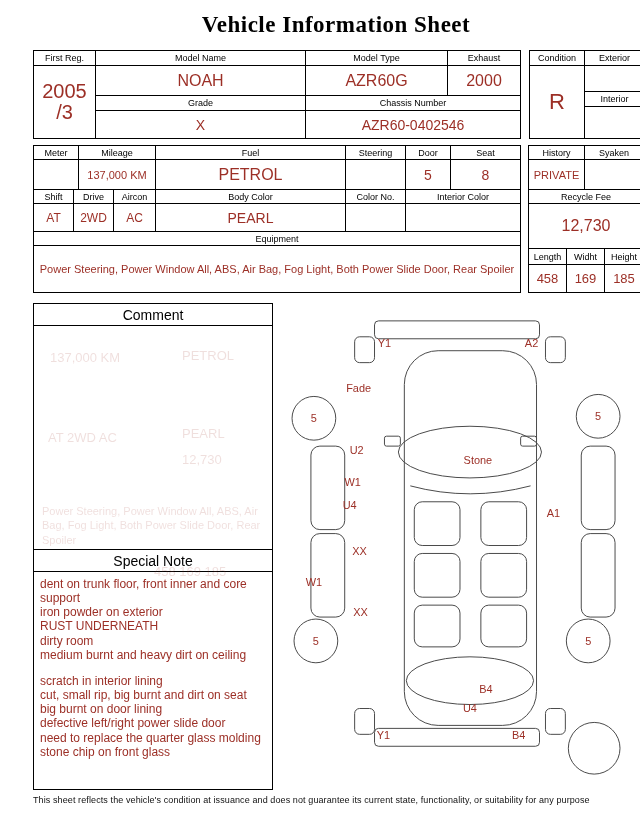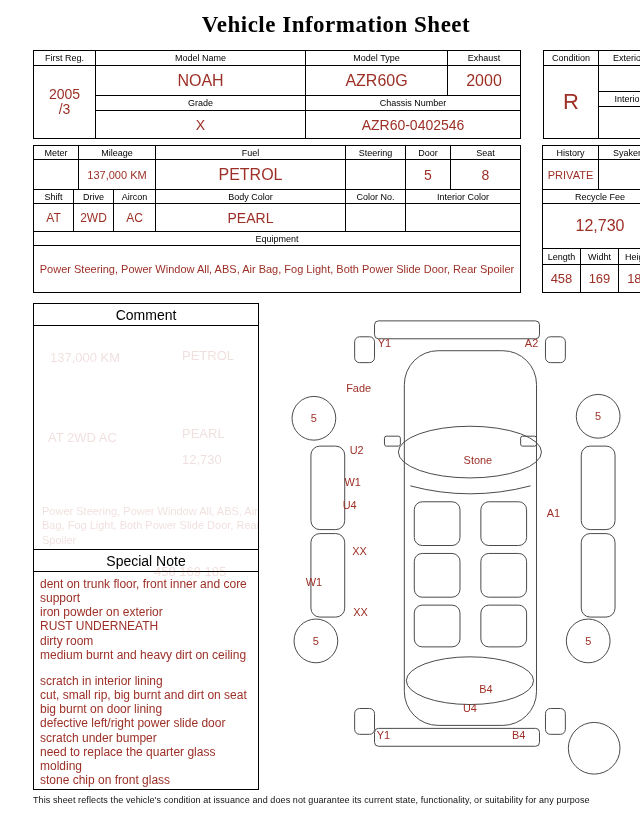--- a/index.html
+++ b/index.html
@@ -2,35 +2,35 @@
 <html style="--accent: #9c2f26;"><head>
 <meta charset="utf-8">
 <style>
   :root { --accent: #9c2f26; }
   * { box-sizing: border-box; margin: 0; padding: 0; }
   html, body { width: 640px; height: 835px; background: #fff; overflow: hidden; }
   body { font-family: "Liberation Sans", sans-serif; color: #000; }
   .sheet { width: 640px; padding: 10px 17px 0 17px; margin-left: 16px; }
   h1 { text-align: center; font-family: "Liberation Serif", serif; font-size: 23px; font-weight: 600; letter-spacing: .5px; margin: 2px 0 12px 0; }
 
-  .row { display: flex; gap: 22px; align-items: flex-start; }
+  .row { display: flex; gap: 8px; align-items: flex-start; }
   .mt6 { margin-top: 6px; } .mt10 { margin-top: 10px; }
   .stack { display: flex; flex-direction: column; }
   .mt-1 { margin-top: -1px; border-radius: 21px; }
 
   table.tbl { border-collapse: collapse; table-layout: fixed; background: #fff; }
   table.tbl td { border: 1px solid #000; text-align: center; vertical-align: middle; overflow: hidden; padding: 0 2px; }
 
   td.hdr { font-size: 9px; color: #000; height: 15px; font-weight: 400; }
   td.hdr14 { height: 14px; }
   td.hdr16 { height: 16px; }
   td.val { color: var(--accent); font-weight: 400; }
   .h26 { height: 26px; } .h28 { height: 28px; } .h30 { height: 30px; }
   .h32 { height: 32px; } .h45 { height: 45px; } .h47 { height: 47px; }
-  .v22 { font-size: 22px; } .v17 { font-size: 14px; } .v16 { font-size: 16px; }
+  .v22 { font-size: 22px; } .v17 { font-size: 20px; } .v16 { font-size: 16px; }
   .v14 { font-size: 14px; } .v13 { font-size: 13px; } .v12 { font-size: 12px; }
   .v11 { font-size: 11px; }
   .pre { white-space: pre-line; line-height: 1.05; }
   td.eq-text { text-align: left; font-size: 11px; line-height: 1.35; padding: 2px 5px; vertical-align: top; }
 
   .comment-panel { width: 244px; height: 487px; border: 1px solid #000; display: flex; flex-direction: column; background: #fff; }
   .panel-hdr { font-size: 14px; text-align: center; padding: 3px 0 2px 0; flex: 0 0 auto; }
   .panel-hdr.top { border-bottom: 1px solid #000; }
   .panel-hdr.mid { border-top: 1px solid #000; border-bottom: 1px solid #000; }
   .comment-area { height: 223px; flex: 0 0 auto; position: relative; }
@@ -256,21 +256,20 @@
           <div class="note">dent on trunk floor, front inner and core support</div>
           <div class="note">iron powder on exterior</div>
           <div class="note">RUST UNDERNEATH</div>
           <div class="note">dirty room</div>
           <div class="note">medium burnt and heavy dirt on ceiling</div>
           <div class="note blank"></div>
           <div class="note">scratch in interior lining</div>
           <div class="note">cut, small rip, big burnt and dirt on seat</div>
           <div class="note">big burnt on door lining</div>
           <div class="note">defective left/right power slide door</div>
-          <div class="note">scratch under bumper</div>
           <div class="note">need to replace the quarter glass molding</div>
           <div class="note">stone chip on front glass</div>
         </div>
     </div>
 
     <div class="diagram-panel">
       <svg width="358" height="487" viewBox="0 0 360 490" xmlns="http://www.w3.org/2000/svg">
         <g fill="none" stroke="#4a4a4a" stroke-width="1">
           <rect x="94" y="18" width="166" height="18" rx="4"></rect>
           <rect x="74" y="34" width="20" height="26" rx="5"></rect>

